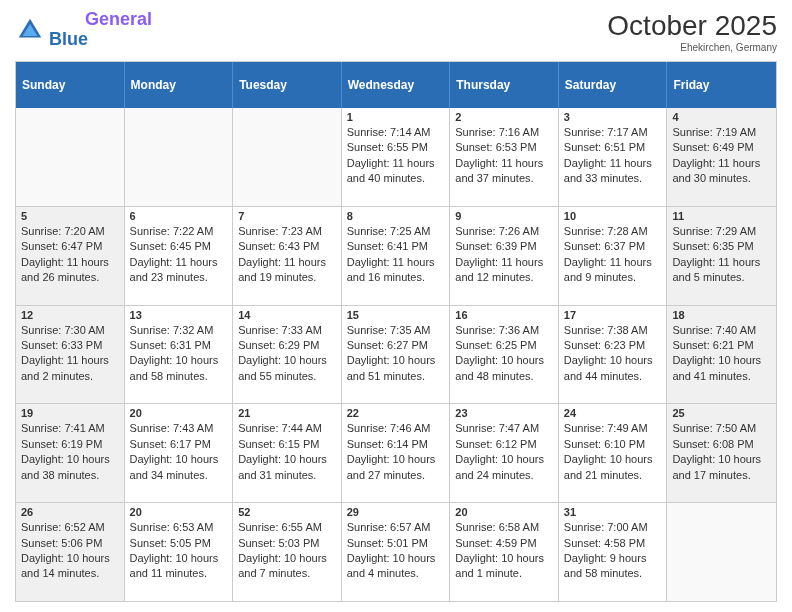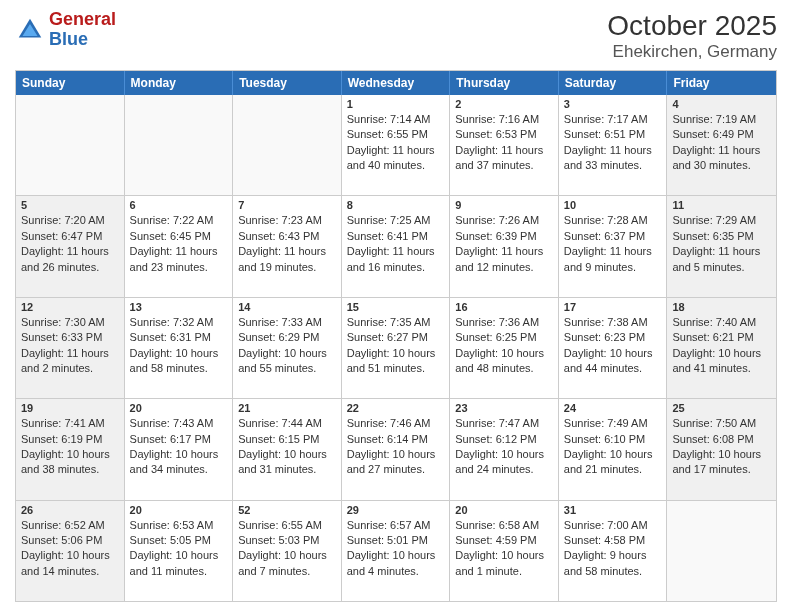--- a/index.html
+++ b/index.html
@@ -26,54 +26,54 @@
     .logo {
       display: flex;
       align-items: center;
       gap: 4px;
     }
     .logo-text {
       font-size: 18px;
       font-weight: bold;
       line-height: 1.1;
     }
-    .logo-general { color: #b91c1c; }
+    .logo-general { color: #8b5cf6; margin-left: 36px; }
     .logo-blue { color: #2a6db5; }
     .logo-icon {
       width: 30px;
       height: 30px;
     }
     .title-block {
       text-align: right;
     }
     .month-title {
       font-size: 28px;
       color: #333;
       font-weight: normal;
     }
     .location {
-      font-size: 17px;
+      font-size: 10px;
       color: #555;
     }
     .calendar {
       flex: 1;
       display: flex;
       flex-direction: column;
       border: 1px solid #ccc;
     }
     .cal-header {
       display: grid;
       grid-template-columns: repeat(7, 1fr);
       background: #2a6db5;
     }
     .cal-header-cell {
       color: #fff;
       font-size: 12px;
       font-weight: bold;
-      padding: 5px 6px;
+      padding: 16px 6px;
       text-align: left;
       border-right: 1px solid #4a8dd5;
     }
     .cal-header-cell:last-child { border-right: none; }
     .cal-body {
       flex: 1;
       display: flex;
       flex-direction: column;
     }
     .cal-row {

